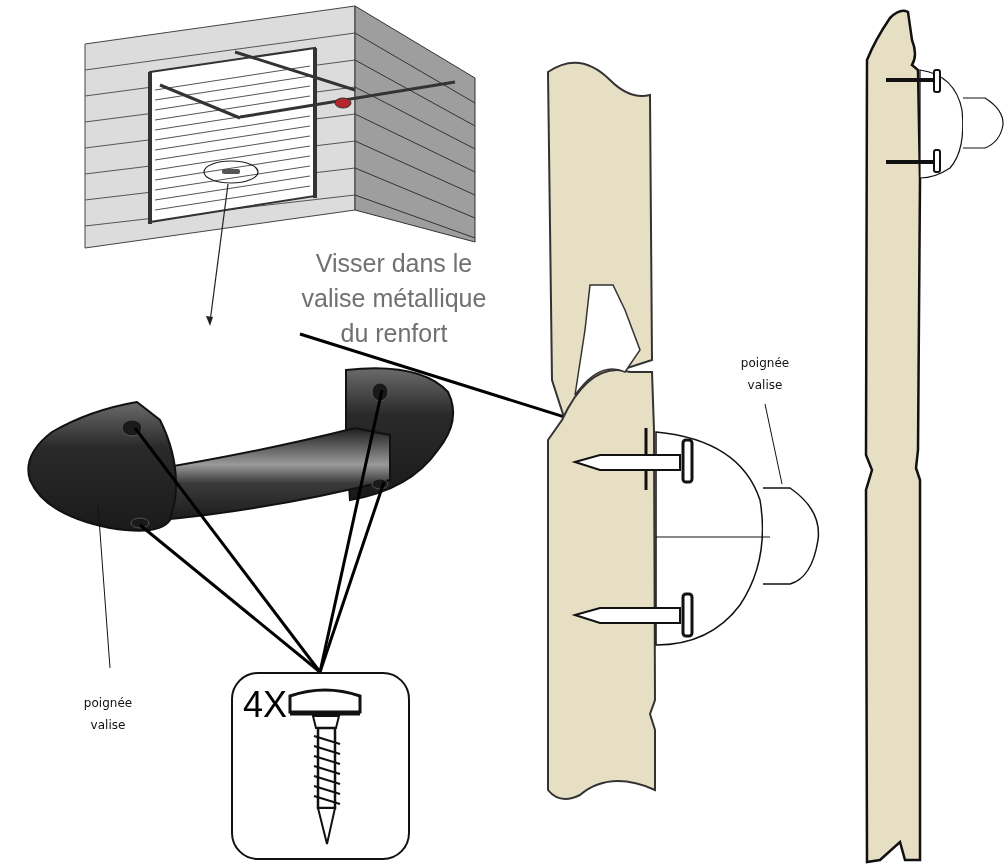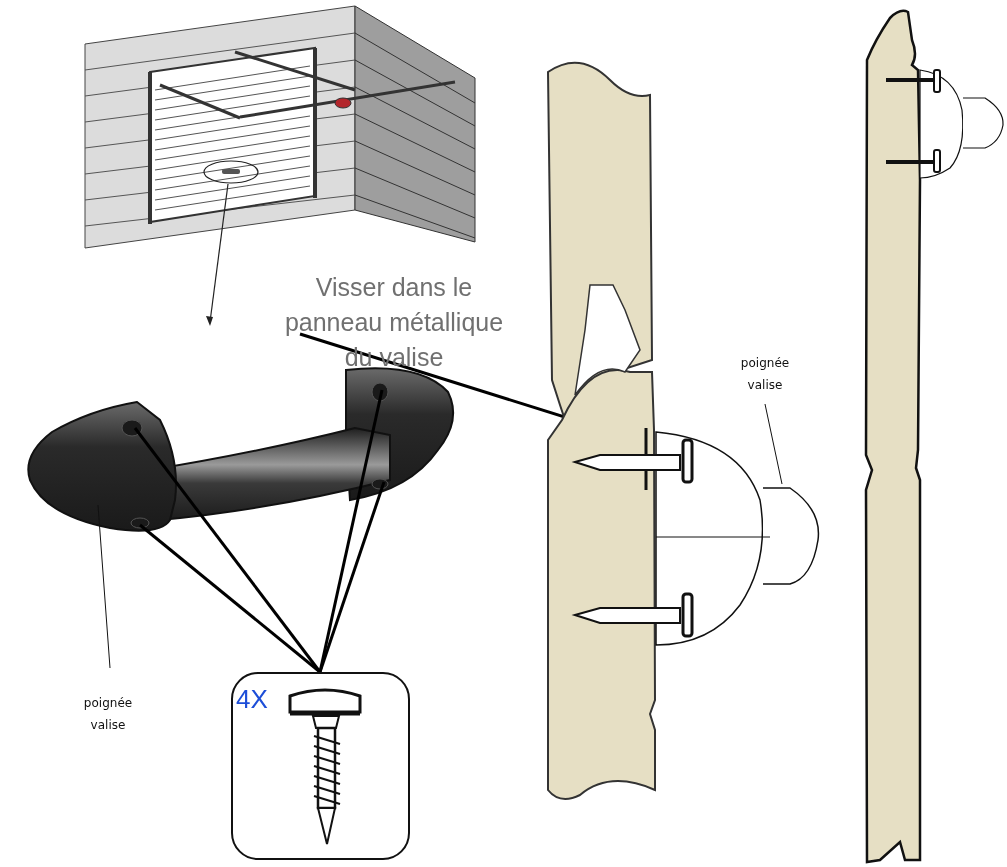--- a/index.html
+++ b/index.html
@@ -1,21 +1,21 @@
 <!DOCTYPE html>
 <html><head>
 <meta charset="utf-8">
 <style>
   html, body { margin:0; padding:0; background:#ffffff; }
   body { width:1007px; height:867px; position:relative; overflow:hidden; font-family:"Liberation Sans", sans-serif; }
   #stage { position:absolute; left:0; top:0; width:1007px; height:867px; }
   .lbl { position:absolute; text-align:center; }
-  .instr { left:270px; top:246px; width:248px; font-size:25px; line-height:35px; color:#707070;margin-top:24px; }
+  .instr { left:270px; top:246px; width:248px; font-size:25px; line-height:35px; color:#707070; }
   .callout { font-family:"DejaVu Sans", sans-serif; font-size:12px; line-height:22px; color:#111; }
-  .qty { position:absolute; left:236px; top:684px; font-size:26px; color:#1d4ed8; }
+  .qty { position:absolute; left:243px; top:684px; font-size:36px; color:#000000; }
 </style>
 </head>
 <body>
 
 <div id="stage">
 <svg width="1007" height="867" viewBox="0 0 1007 867" xmlns="http://www.w3.org/2000/svg">
   <defs>
     <pattern id="brickL" width="60" height="52" patternUnits="userSpaceOnUse">
       <rect width="60" height="52" fill="#dcdcdc"></rect>
       <rect x="0" y="0" width="60" height="26" fill="none" stroke="#555" stroke-width="1"></rect>
@@ -156,22 +156,22 @@
     <path d="M963,98 L985,98 Q1004,110 1003,125 Q1000,142 985,148 L963,148" fill="#fff" stroke="#111" stroke-width="1.2"></path>
     <line x1="886" y1="80" x2="935" y2="80" stroke="#111" stroke-width="4"></line>
     <rect x="934" y="70" width="6" height="22" rx="2" fill="#fff" stroke="#111" stroke-width="2"></rect>
     <line x1="886" y1="162" x2="935" y2="162" stroke="#111" stroke-width="4"></line>
     <rect x="934" y="150" width="6" height="22" rx="2" fill="#fff" stroke="#111" stroke-width="2"></rect>
   </g>
 </svg>
 
 <div class="lbl instr">
   <div>Visser dans le</div>
-  <div>panneau métallique</div>
-  <div>du valise</div>
+  <div>valise métallique</div>
+  <div>du renfort</div>
 </div>
 
 <div class="lbl callout" style="left:715px;top:352px;width:100px;">
   <div>poignée</div>
   <div>valise</div>
 </div>
 
 <div class="lbl callout" style="left:58px;top:692px;width:100px;">
   <div>poignée</div>
   <div>valise</div>

